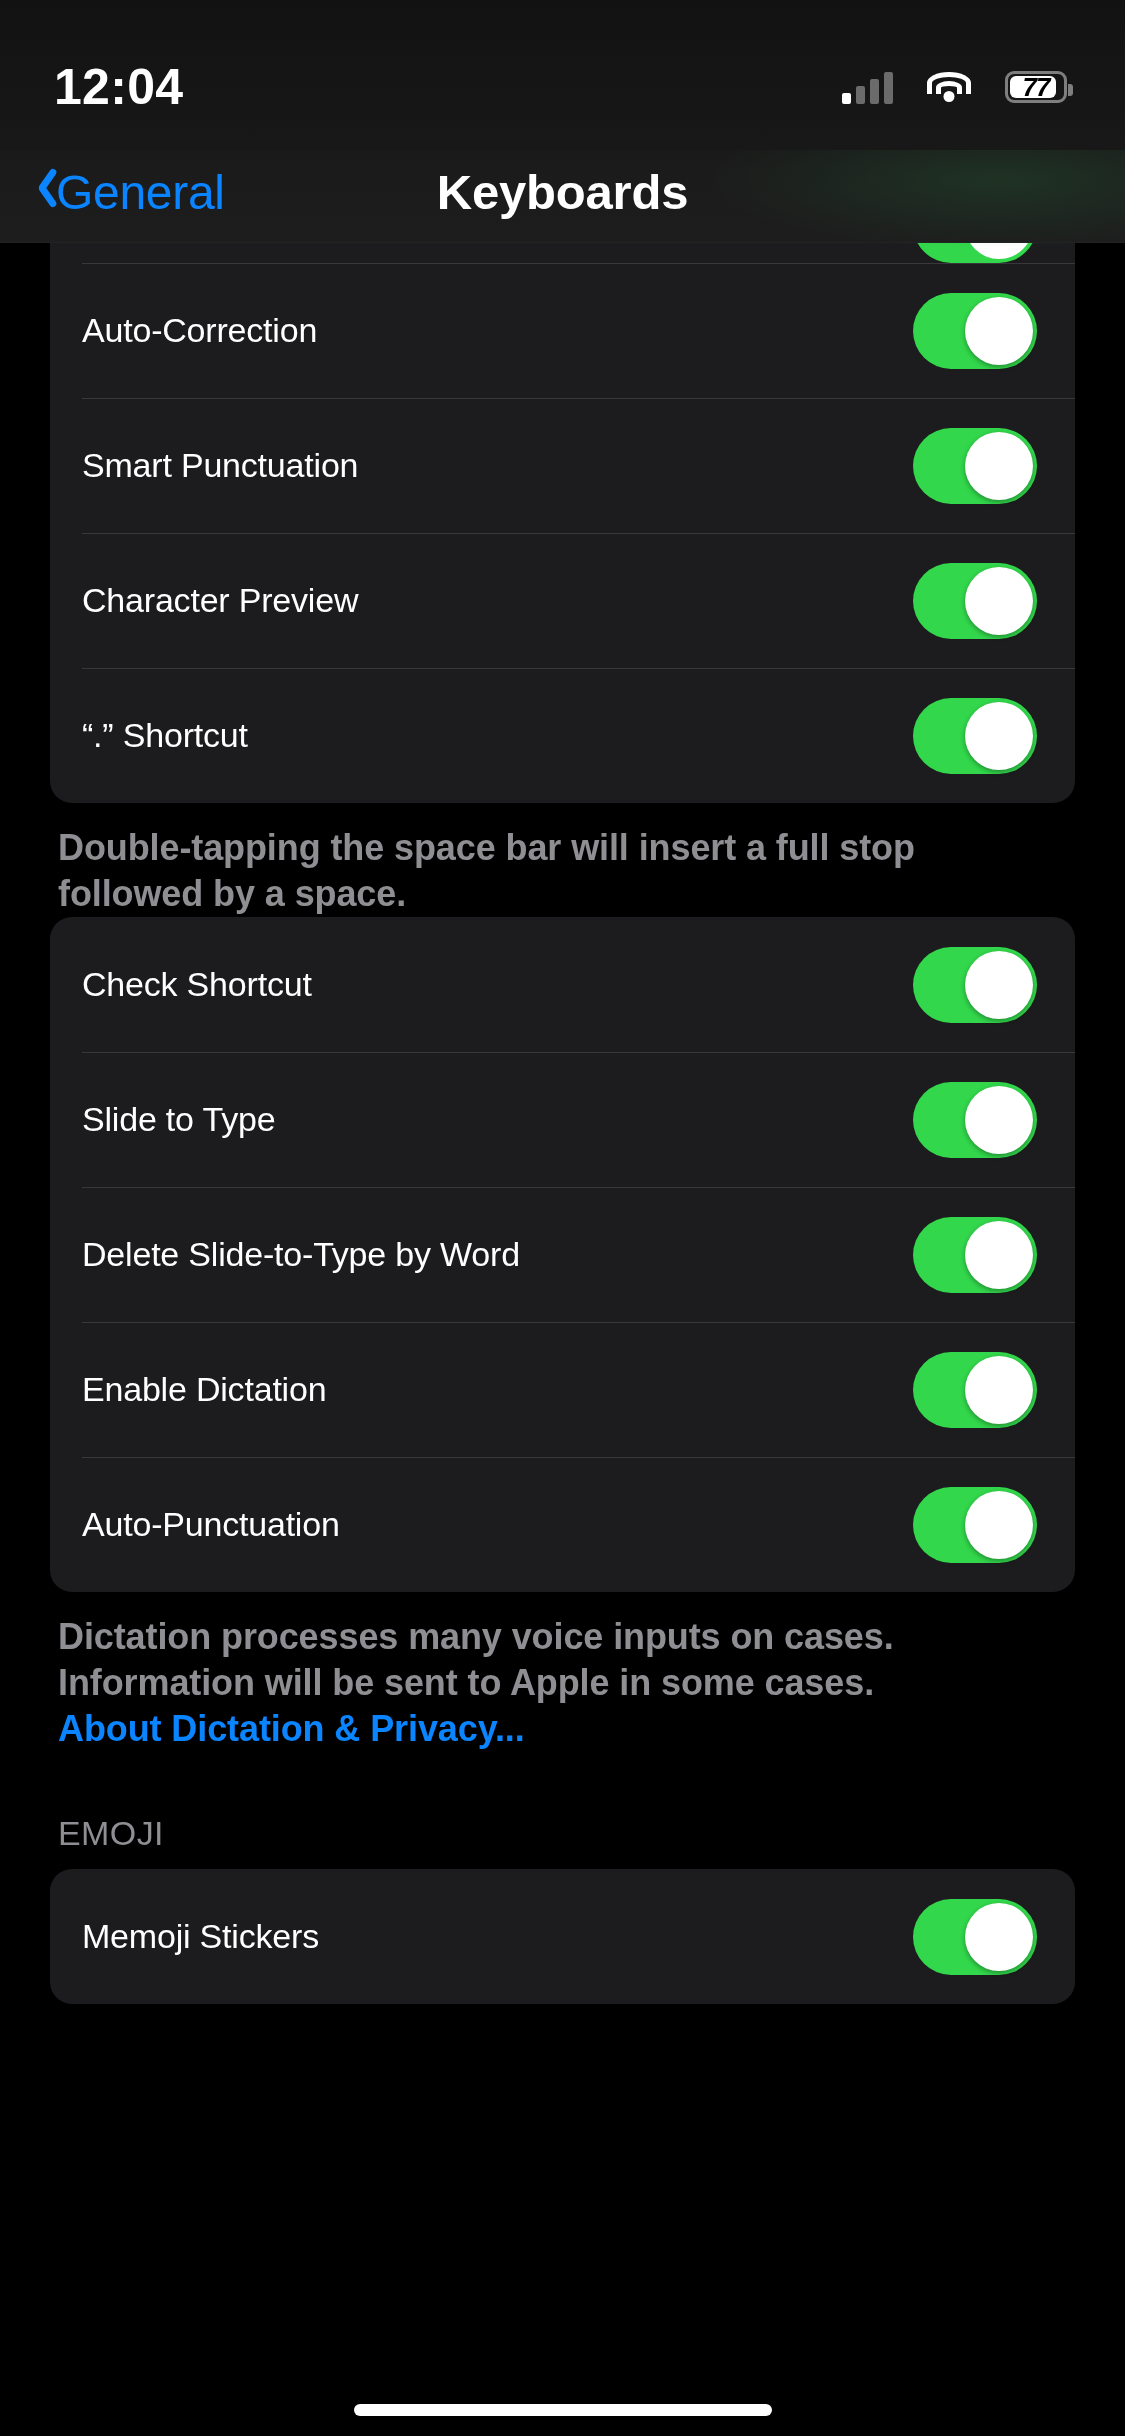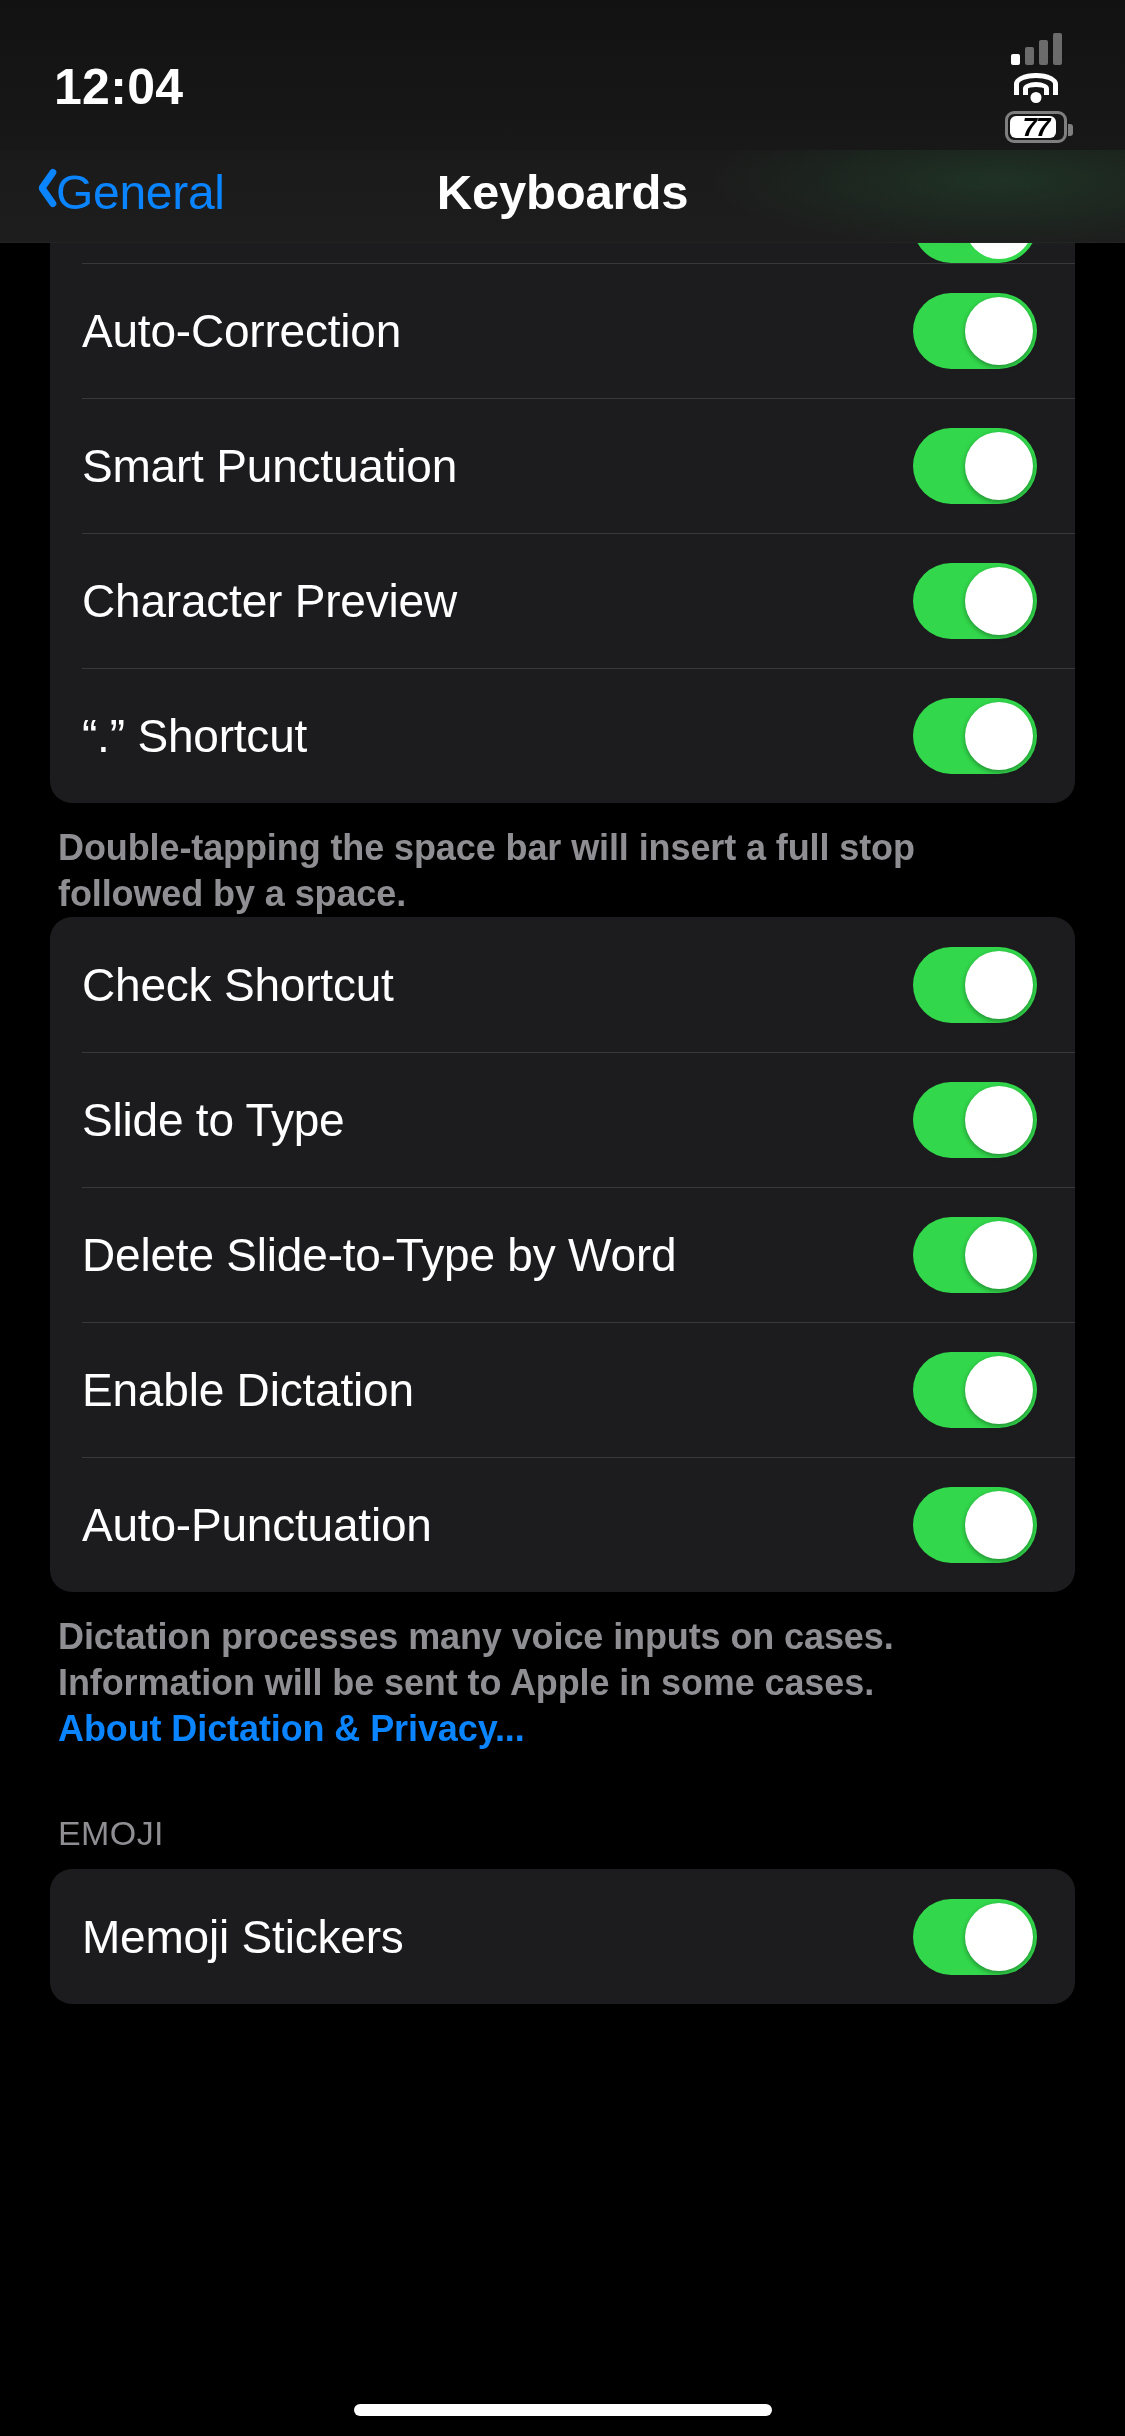--- a/index.html
+++ b/index.html
@@ -14,21 +14,21 @@
 
   
   .statusbar {
     position:absolute; top:0; left:0; width:1125px; height:150px;
     display:flex; align-items:center; justify-content:space-between;
     padding:0 58px 0 54px;
     background:linear-gradient(180deg,#121212 0%,#181818 100%);
     z-index:40;
   }
   .sb-time { color:#fff; font-size:50px; font-weight:600; letter-spacing:0.3px; padding-top:24px; }
-  .sb-right { display:flex; align-items:center; gap:6px; padding-top:24px;flex-direction:column; }
+  .sb-right { display:flex; align-items:center; gap:34px; padding-top:24px; }
   .sig { display:flex; align-items:flex-end; gap:5px; height:34px; }
   .sig i { display:block; width:9px; background:#fff; border-radius:2px; }
   .sig i.b1 { height:11px; }
   .sig i.b2 { height:18px; background:#6b6b6b; }
   .sig i.b3 { height:25px; background:#6b6b6b; }
   .sig i.b4 { height:32px; background:#6b6b6b; }
   .wifi { position:relative; width:44px; height:34px; }
   .wifi span { position:absolute; left:50%; transform:translateX(-50%);
     border:5px solid #fff; border-bottom:none; border-radius:50% 50% 0 0; }
   .wifi .w1 { width:44px; height:22px; top:2px; }
@@ -71,21 +71,21 @@
   .group.clipped-top { border-radius:0 0 22px 22px; }
 
   .row {
     position:relative; height:135px; display:flex; align-items:center;
     padding:0 38px 0 32px;
   }
   .row + .row::before {
     content:""; position:absolute; top:0; left:32px; right:0; height:1px; background:#38383A;
   }
   .row-partial { height:20px; }
-  .row-label { color:#fff; font-size:46px; letter-spacing:-0.2px; flex:1; white-space:nowrap; }
+  .row-label { color:#fff; font-size:34px; letter-spacing:-0.2px; flex:1; white-space:nowrap; }
 
   
   .toggle { width:124px; height:76px; border-radius:38px; position:relative; flex:0 0 auto; }
   .toggle.on  { background:#32D74B; }
   .toggle.off { background:#484A4D; }
   .toggle .knob {
     position:absolute; top:4px; width:68px; height:68px; border-radius:50%; background:#fff;
     box-shadow:0 2px 5px rgba(0,0,0,.35);
   }
   .toggle.on  .knob { left:52px; }

